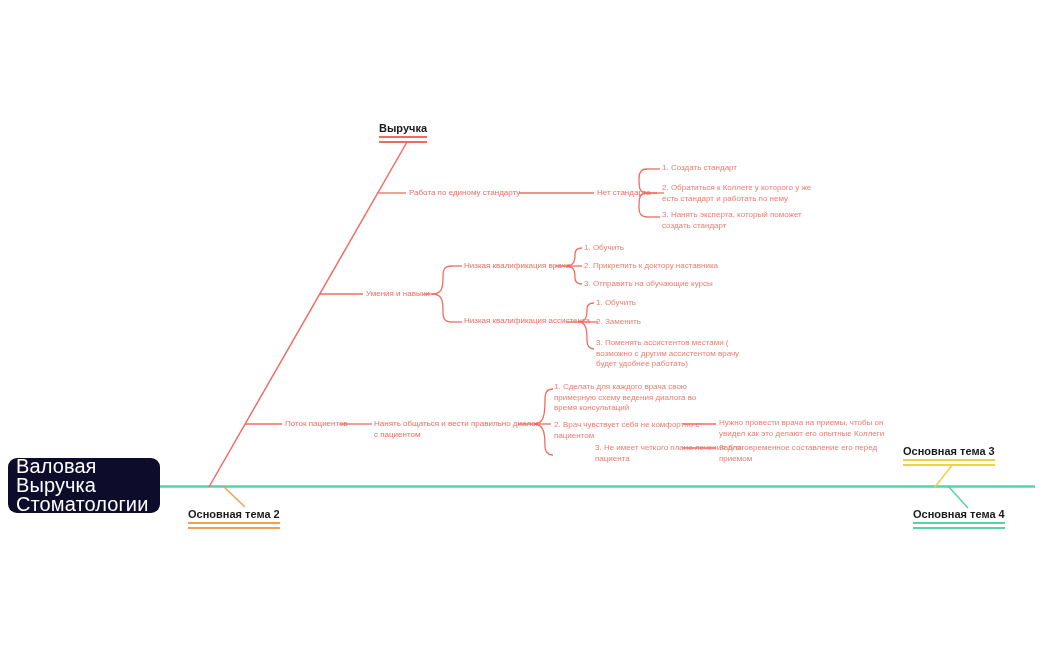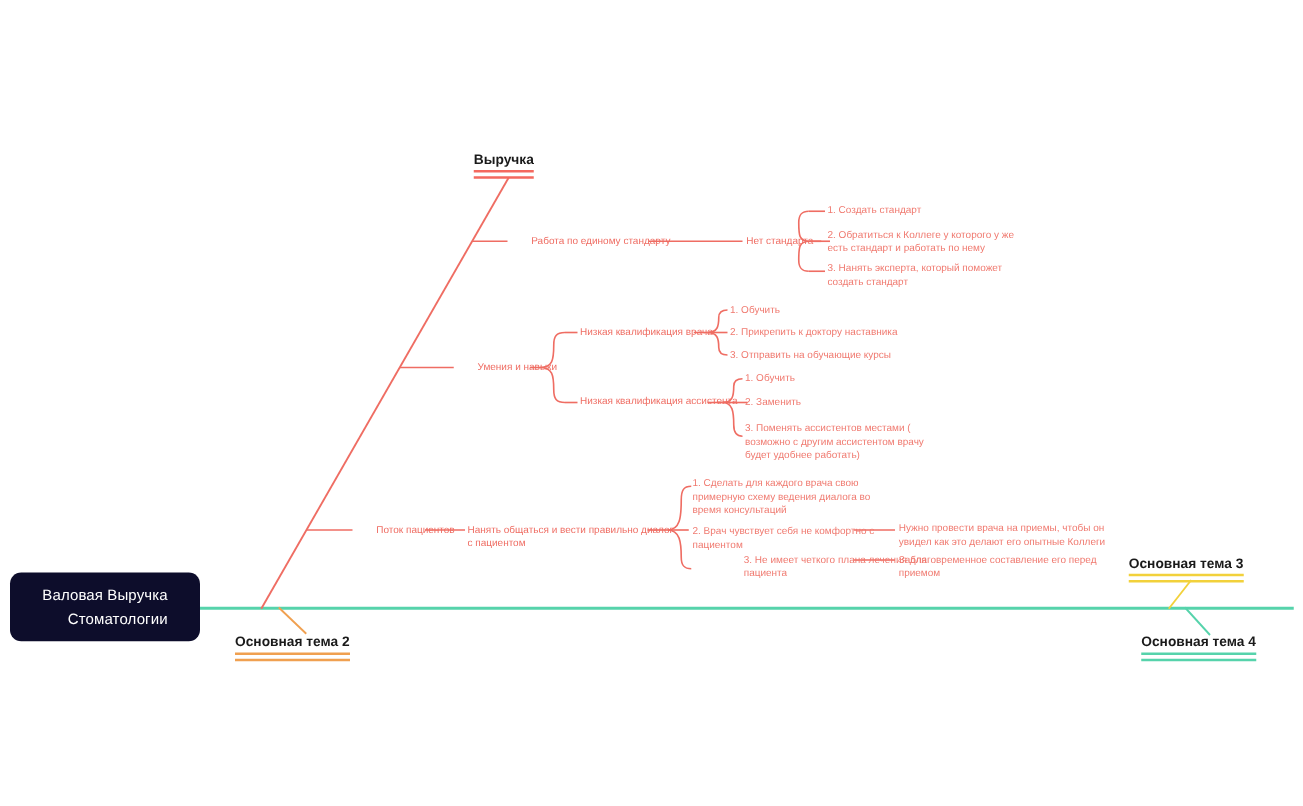--- a/index.html
+++ b/index.html
@@ -19,23 +19,23 @@
     left:8px;top:458px;
     width:152px;height:55px;
     background:#0d0d2b;
     border-radius:9px;
     display:flex;align-items:center;justify-content:center;
     box-sizing:border-box;
     padding:4px 8px;
   }
   .root-node .root-text{
     color:#ffffff;
-    font-size:12px;
+    font-size:20px;
     line-height:19px;
-    text-align:right;
+    text-align:left;
     white-space:pre-line;
     letter-spacing:0.1px;
   }
 
   
   .main-topic{
     position:absolute;
     font-size:11px;
     color:#1a1a1a;
     font-weight:bold;
@@ -58,21 +58,21 @@
   .ul-teal{color:#56d3ab;}
 
   
   .node{
     position:absolute;
     font-size:8px;
     line-height:10.5px;
     color:#e8635a;
     white-space:pre-line;
   }
-  .node.lvl2{font-size:8px;color:#ef6d63;margin-left:16px;}
+  .node.lvl2{font-size:8px;color:#ef6d63;}
   .node.lvl3{font-size:8px;color:#ef6d63;}
   .node.lvl4{font-size:8px;color:#f07a70;}
   .node.nowrap{white-space:nowrap;}
 </style>
 </head>
 <body>
 
 <div id="canvas">
 
   <svg class="lines" viewBox="0 0 1042 645">

